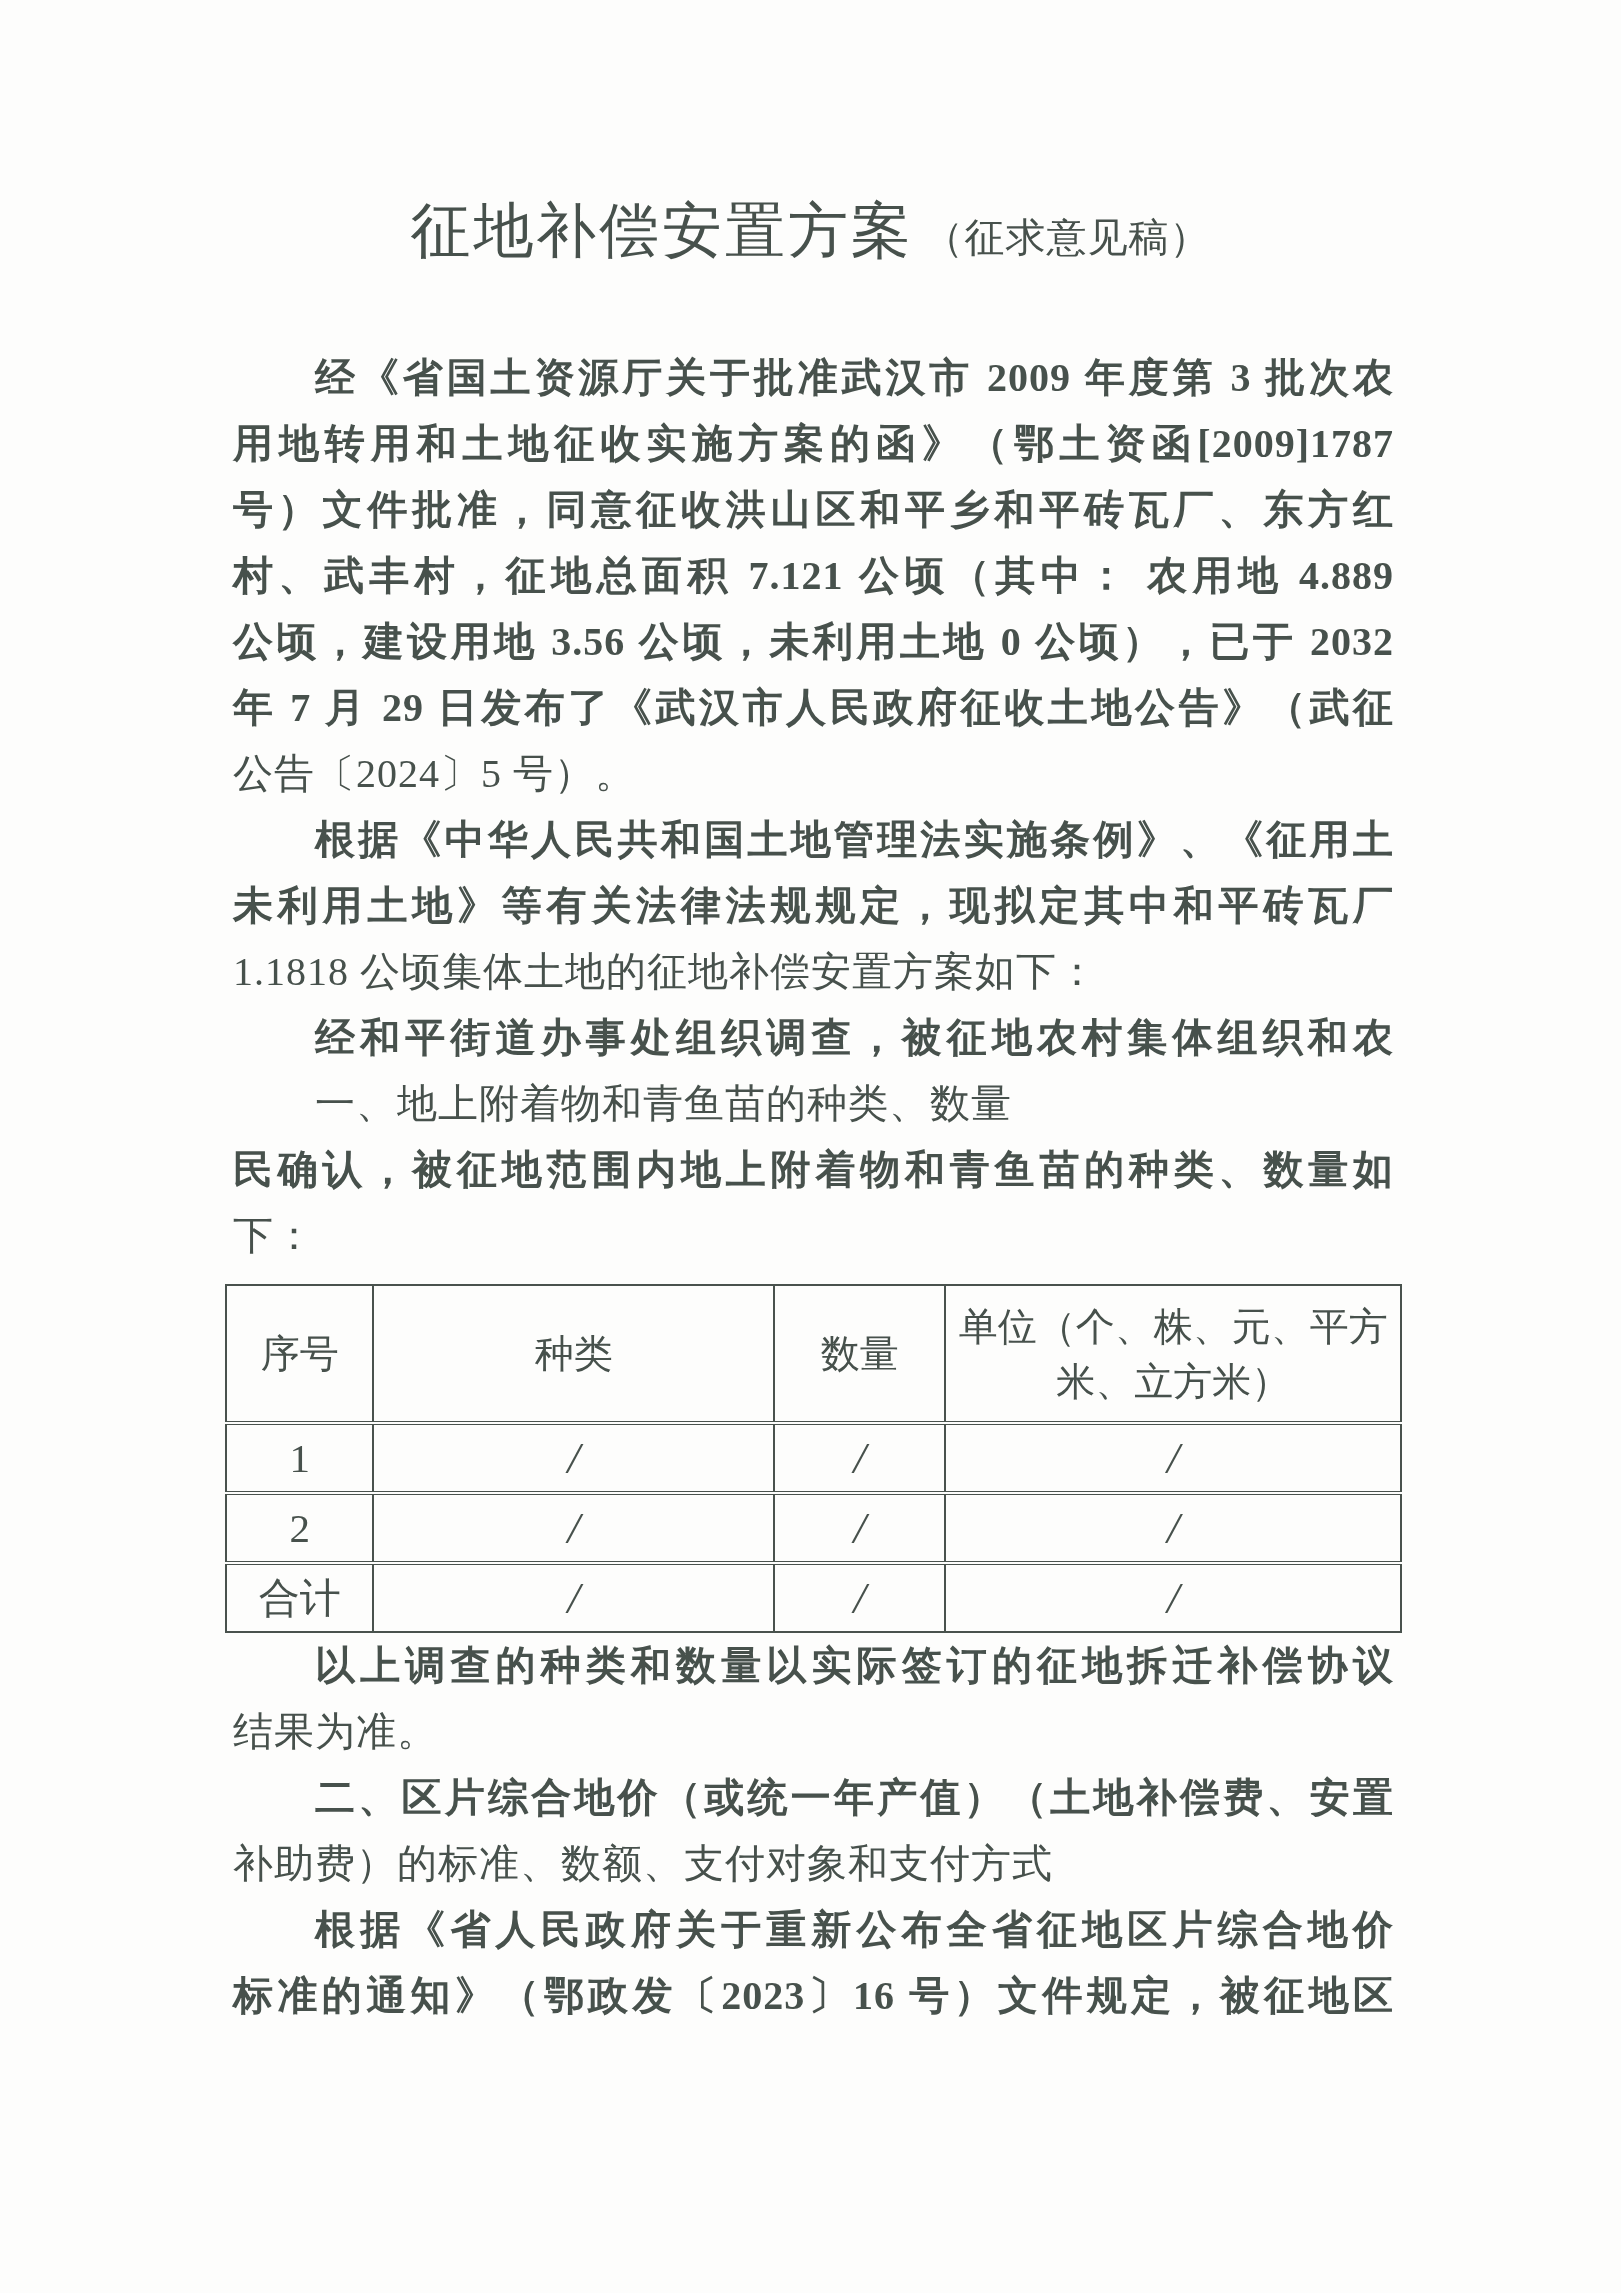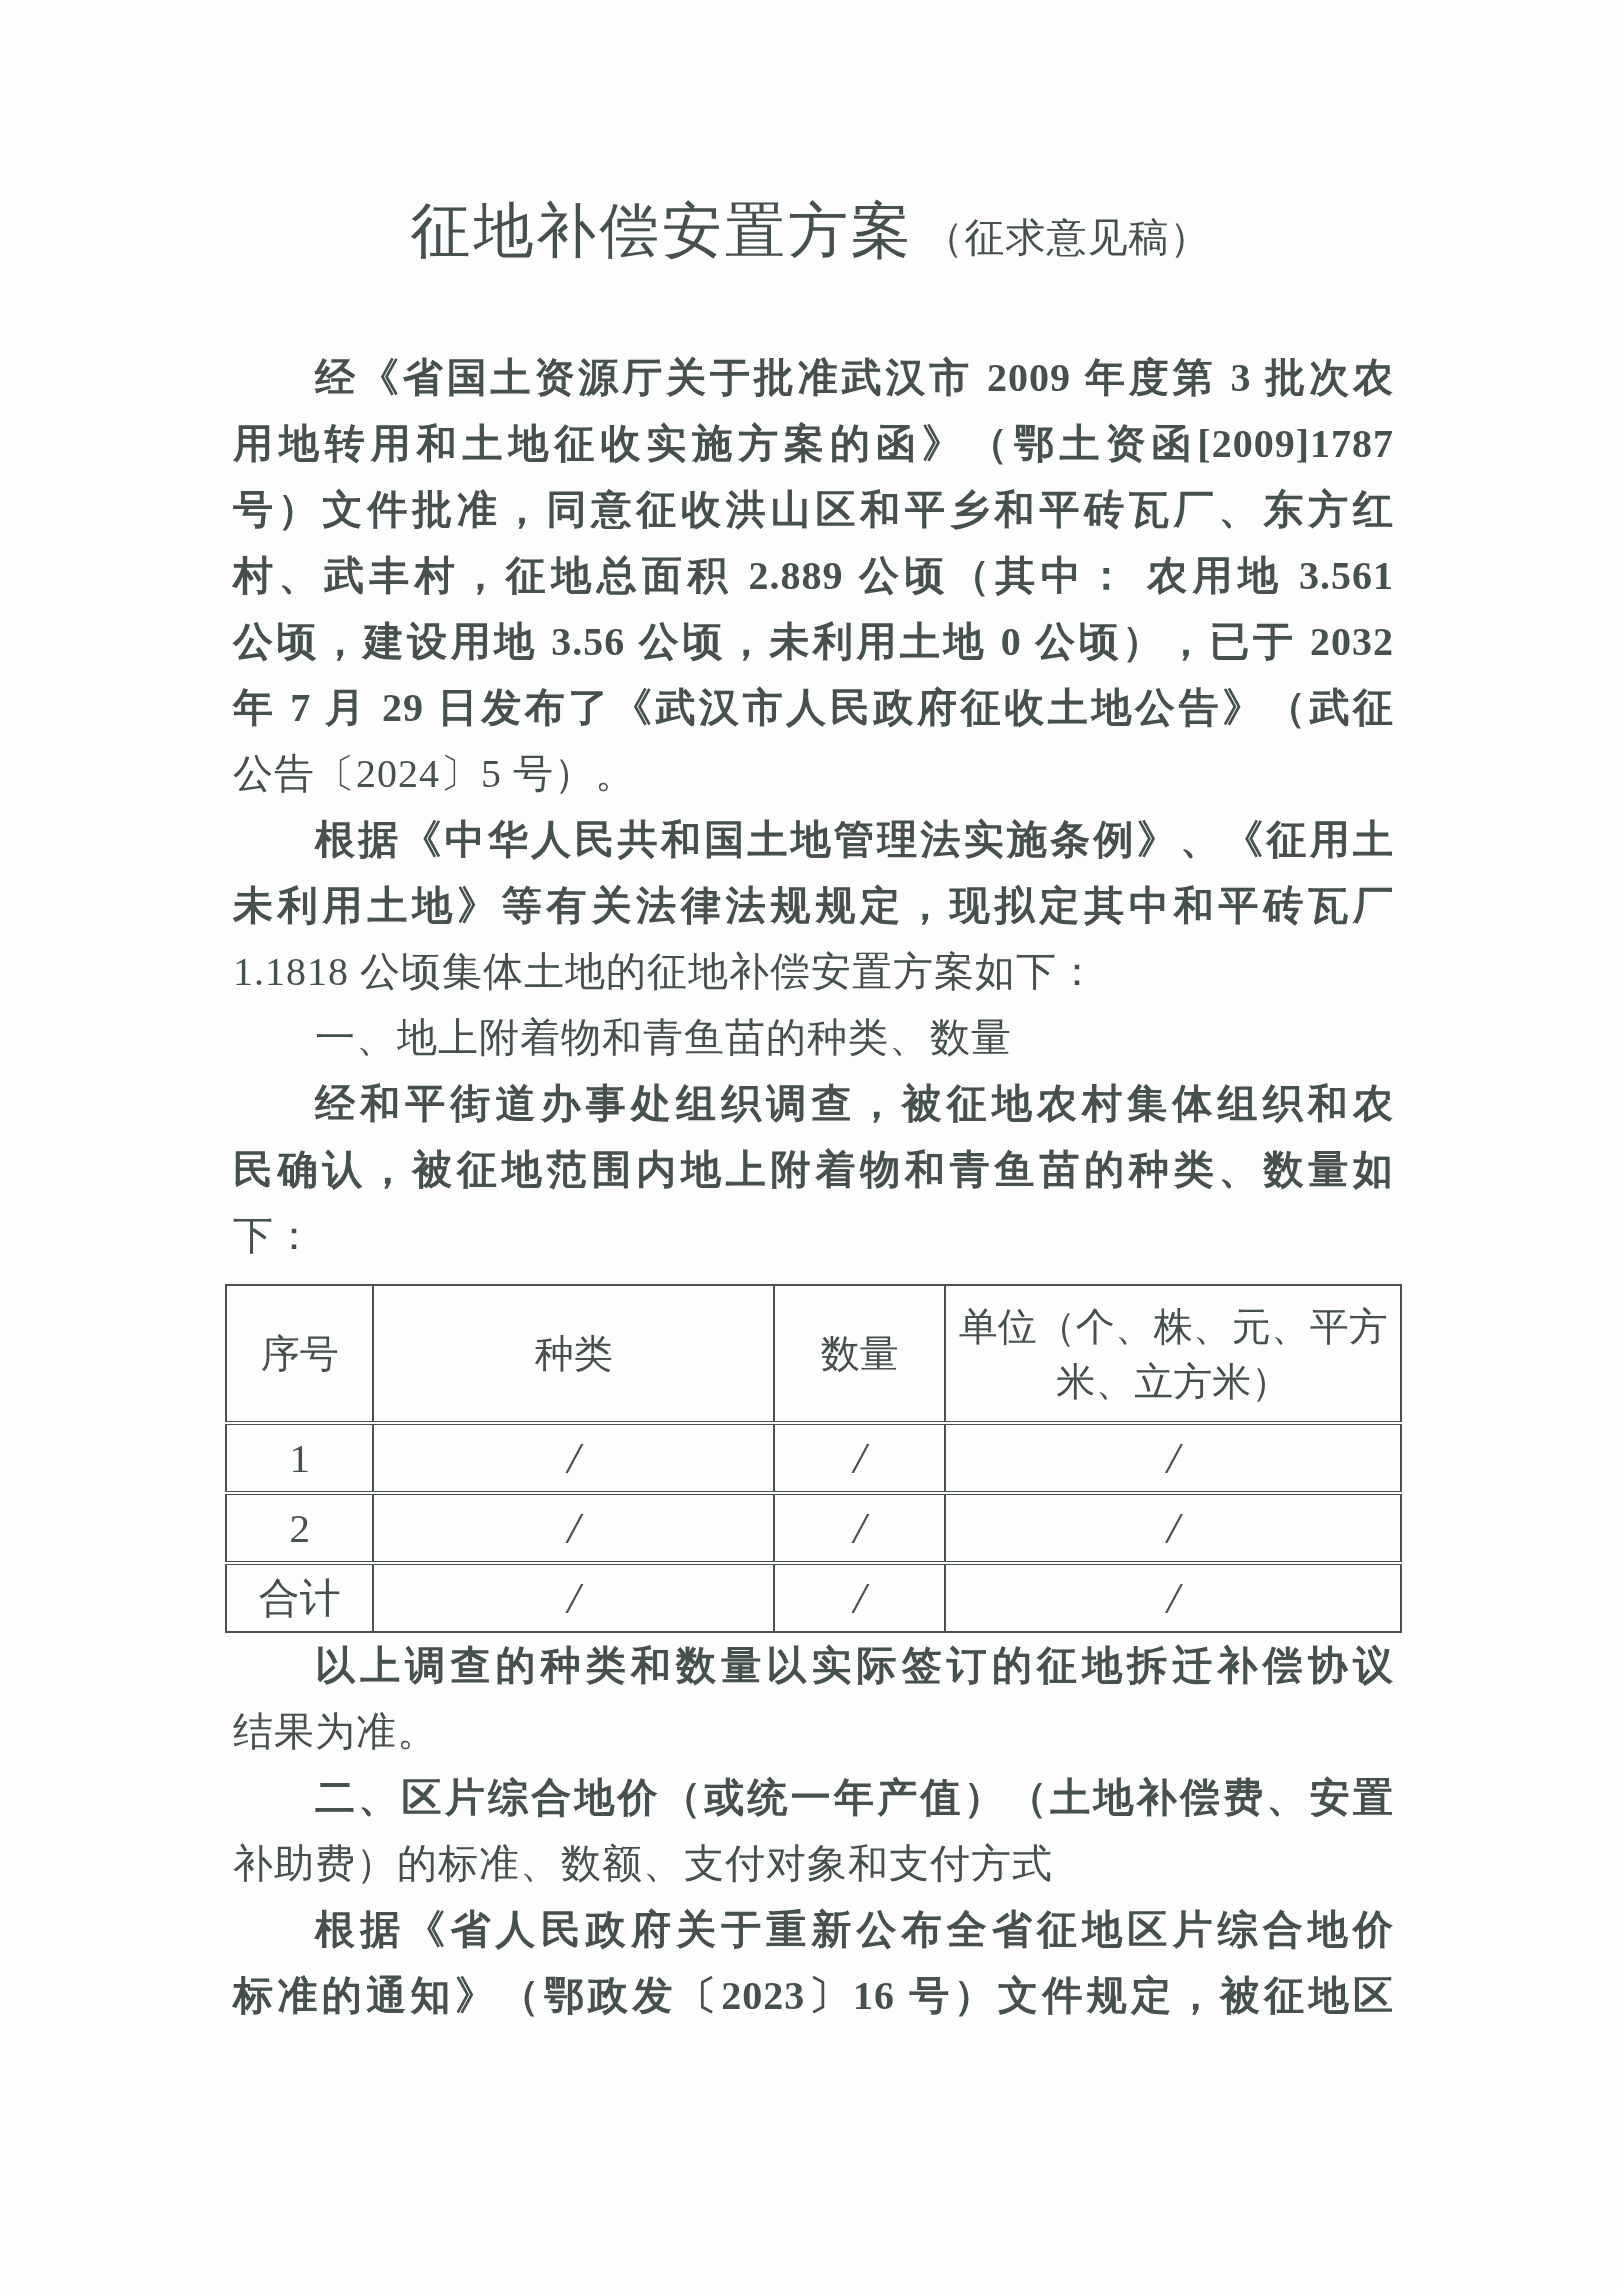--- a/index.html
+++ b/index.html
@@ -100,29 +100,29 @@
 
 <div class="page">
 
   <h1 class="title"><span class="title-main">征地补偿安置方案</span><span class="title-sub">（征求意见稿）</span></h1>
 
   <div class="body-block">
 
     <div class="line indent just">经《省国土资源厅关于批准武汉市 2009 年度第 3 批次农</div>
     <div class="line just">用地转用和土地征收实施方案的函》（鄂土资函[2009]1787</div>
     <div class="line just">号）文件批准，同意征收洪山区和平乡和平砖瓦厂、东方红</div>
-    <div class="line just">村、武丰村，征地总面积 2.889 公顷（其中： 农用地 3.561</div>
+    <div class="line just">村、武丰村，征地总面积 7.121 公顷（其中： 农用地 4.889</div>
     <div class="line just">公顷，建设用地 3.56 公顷，未利用土地 0 公顷），已于 2032</div>
     <div class="line just">年 7 月 29 日发布了《武汉市人民政府征收土地公告》（武征</div>
     <div class="line">公告〔2024〕5 号）。</div>
     <div class="line indent just">根据《中华人民共和国土地管理法实施条例》、《征用土</div>
     <div class="line just">未利用土地》等有关法律法规规定，现拟定其中和平砖瓦厂</div>
     <div class="line">1.1818 公顷集体土地的征地补偿安置方案如下：</div>
+    <div class="line indent just">经和平街道办事处组织调查，被征地农村集体组织和农</div>
     <div class="line indent">一、地上附着物和青鱼苗的种类、数量</div>
-    <div class="line indent just">经和平街道办事处组织调查，被征地农村集体组织和农</div>
     <div class="line just">民确认，被征地范围内地上附着物和青鱼苗的种类、数量如</div>
     <div class="line">下：</div>
 
     <table class="doc-table">
       <colgroup>
         <col class="col-seq">
           <col class="col-kind">
           <col class="col-qty">
           <col class="col-unit">
       </colgroup>

